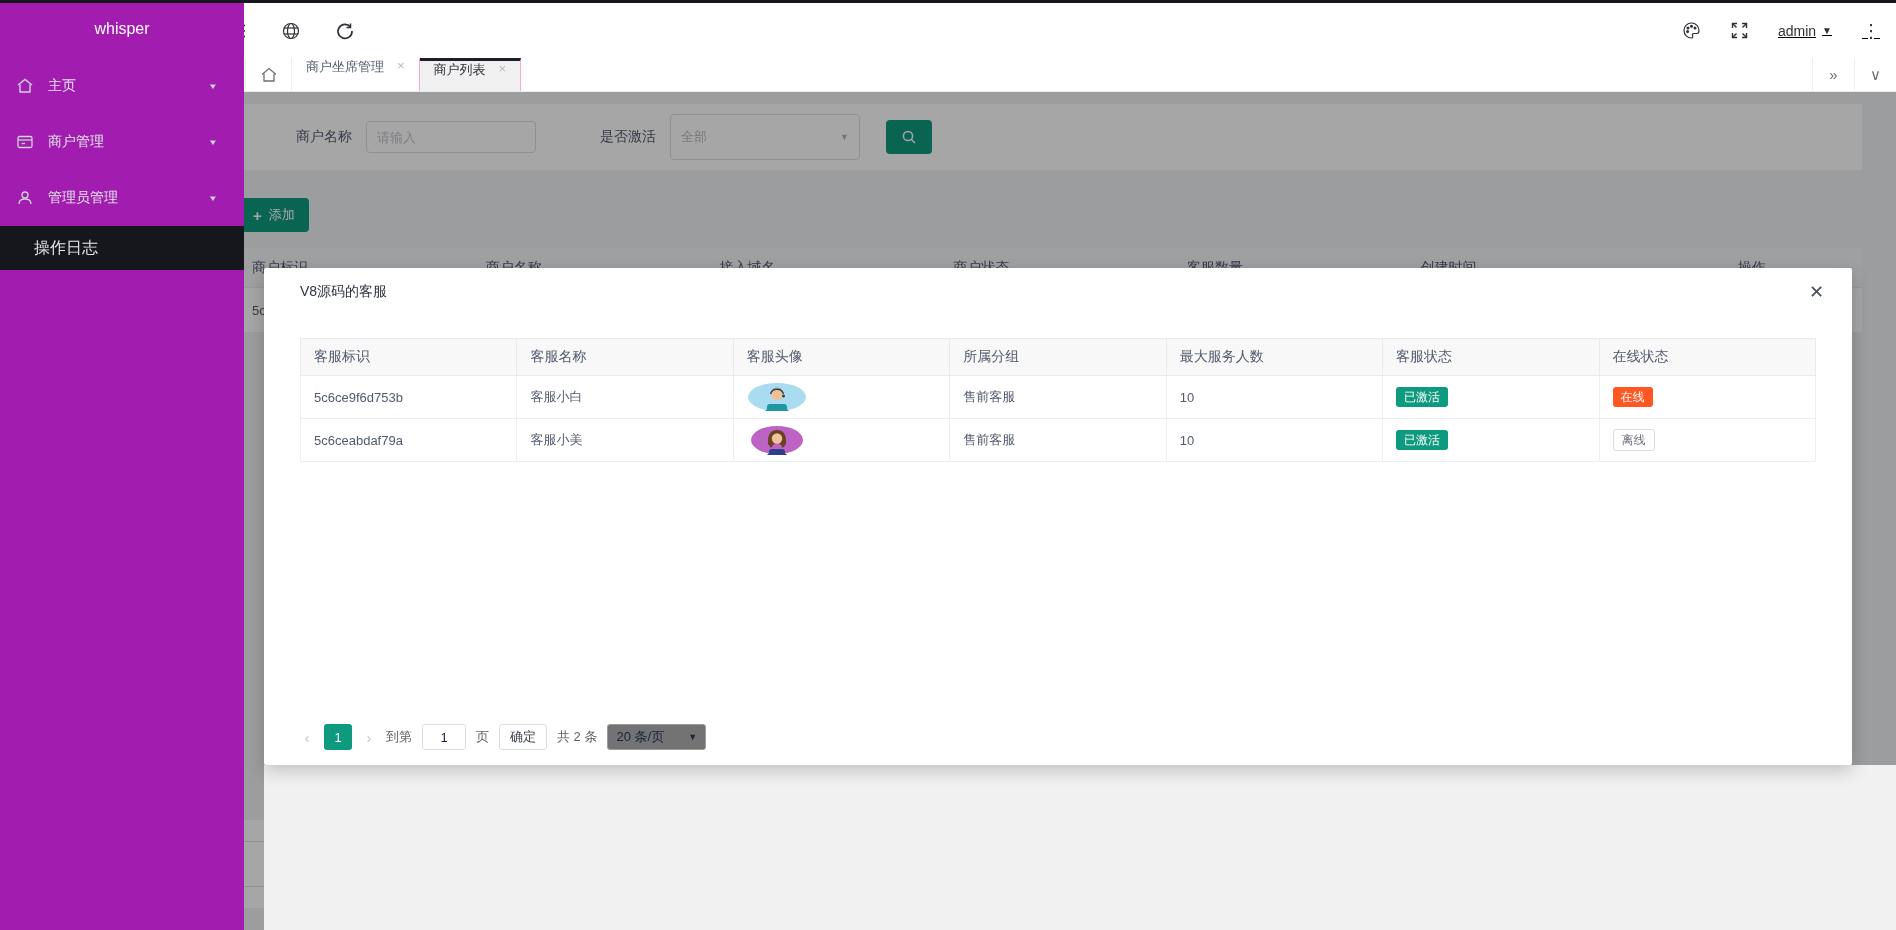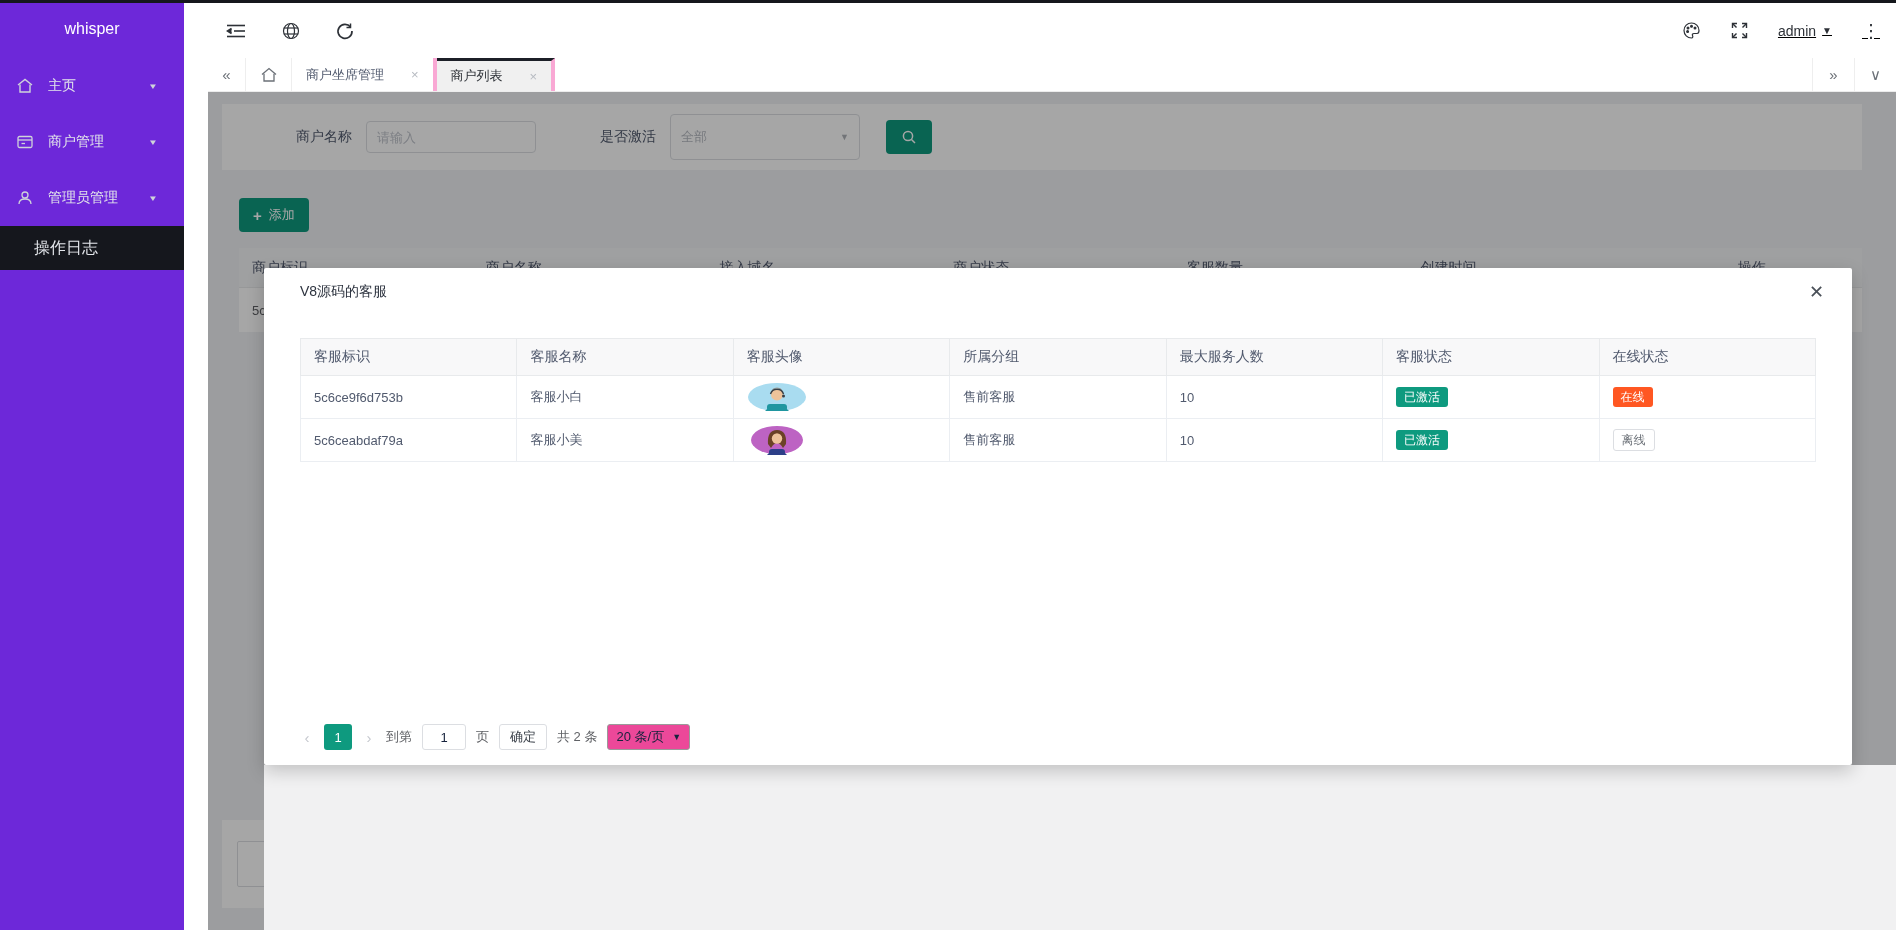--- a/index.html
+++ b/index.html
@@ -4,21 +4,21 @@
 <style>
   * { margin:0; padding:0; box-sizing:border-box; }
   html,body { width:1896px; height:930px; }
   body { position:relative; overflow:hidden; background:#fff;
          font-family:"Liberation Sans","DejaVu Sans",sans-serif; }
 
   
   .top-edge { position:absolute; left:0; top:0; right:0; height:3px; background:#15171c; z-index:60; }
 
   
-  .sidebar { position:absolute; left:0; top:0; width:184px; height:930px; background:#6d28d9; z-index:50; }
+  .sidebar { position:absolute; left:0; top:0; width:244px; height:930px; background:#a21caf; z-index:50; }
   .brand { height:58px; line-height:58px; text-align:center; color:#ffffff; font-size:16px; }
   .menu-item { height:56px; display:flex; align-items:center; padding:0 26px 0 16px;
                color:#e2e5ea; font-size:14px; cursor:pointer; }
   .menu-item .mi-icon { width:18px; height:18px; margin-right:14px; display:inline-flex; }
   .menu-item .mi-label { flex:1; }
   .menu-item .mi-caret { font-size:10px; color:#cfd3da; transform:scaleY(.8); }
   .submenu { background:#15171d; }
   .submenu-item { height:44px; line-height:44px; padding-left:34px; color:#e2e5ea; font-size:16px; cursor:pointer; }
 
   
@@ -31,22 +31,22 @@
   .admin-box .caret { font-size:10px; color:#2d3137; }
   .kebab { font-size:18px; color:#2d3137; letter-spacing:0; }
 
   
   .tabbar { position:absolute; left:208px; top:58px; right:0; height:34px; background:#fff;
             display:flex; align-items:stretch; border-bottom:1px solid #ececec; z-index:40; }
   .tab-ctl { width:38px; display:flex; align-items:center; justify-content:center;
              color:#6b7077; font-size:15px; border-right:1px solid #eee; cursor:pointer; }
   .tab-home { width:46px; display:flex; align-items:center; justify-content:center;
               border-right:1px solid #eee; cursor:pointer; }
-  .tab { display:flex; align-items:center; gap:27px; padding:0 14px; font-size:13px; color:#515a6e;
-         border-right:4px solid #f9a8d4; cursor:pointer; position:relative; background:#fff; }
+  .tab { display:flex; gap:13px; padding:0 14px; font-size:13px; color:#515a6e;
+         border-right:1px solid #f9a8d4; cursor:pointer; position:relative; background:#fff; }
   .tab .tab-close { color:#b6bac1; font-size:13px; }
   .tab.active { background:#f0f0f0; border-top:3px solid #1c1f27; color:#2d3137; }
   .tab-right { margin-left:auto; display:flex; align-items:stretch; }
   .tab-right .tab-ctl { border-right:none; border-left:1px solid #eee; width:42px; }
 
   
   .content { position:absolute; left:208px; top:92px; right:0; bottom:0; background:#f0f2f5; }
 
   .search-card { position:absolute; left:14px; top:12px; right:34px; height:66px; background:#fff;
                  display:flex; align-items:center; padding-left:74px; }
@@ -106,22 +106,22 @@
   
   .pager { position:absolute; left:36px; bottom:15px; display:flex; align-items:center; gap:10px;
            font-size:13px; color:#606266; }
   .pg-arrow { color:#c5c8ce; font-size:15px; width:14px; text-align:center; cursor:pointer; }
   .pg-current { width:28px; height:26px; border-radius:3px; color:#fff; display:flex; align-items:center;
                 justify-content:center; font-size:13px; cursor:pointer; }
   .pg-input { width:44px; height:26px; border:1px solid #dcdee2; border-radius:3px; text-align:center;
               font-size:13px; color:#17233d; outline:none; }
   .pg-confirm { height:26px; padding:0 10px; border:1px solid #dcdee2; border-radius:3px; background:#fff;
                 font-size:13px; color:#3a4049; cursor:pointer; }
-  .pg-size { height:26px; border:1px solid #9a9a9a; border-radius:3px; background:#ec4899; display:flex;
-             align-items:center; gap:8px; padding:12px 8px; font-size:13px; color:#17233d; cursor:pointer; }
+  .pg-size { height:26px; border:1px solid #9a9a9a; border-radius:3px; background:#737373; display:flex;
+             align-items:center; gap:24px; padding:12px 8px; font-size:13px; color:#17233d; cursor:pointer; }
   .pg-size .caret { font-size:9px; color:#17233d; }
 
   svg { display:block; }
 </style>
 </head>
 <body>
 
 <div class="top-edge"></div>
 
 <div class="sidebar">

